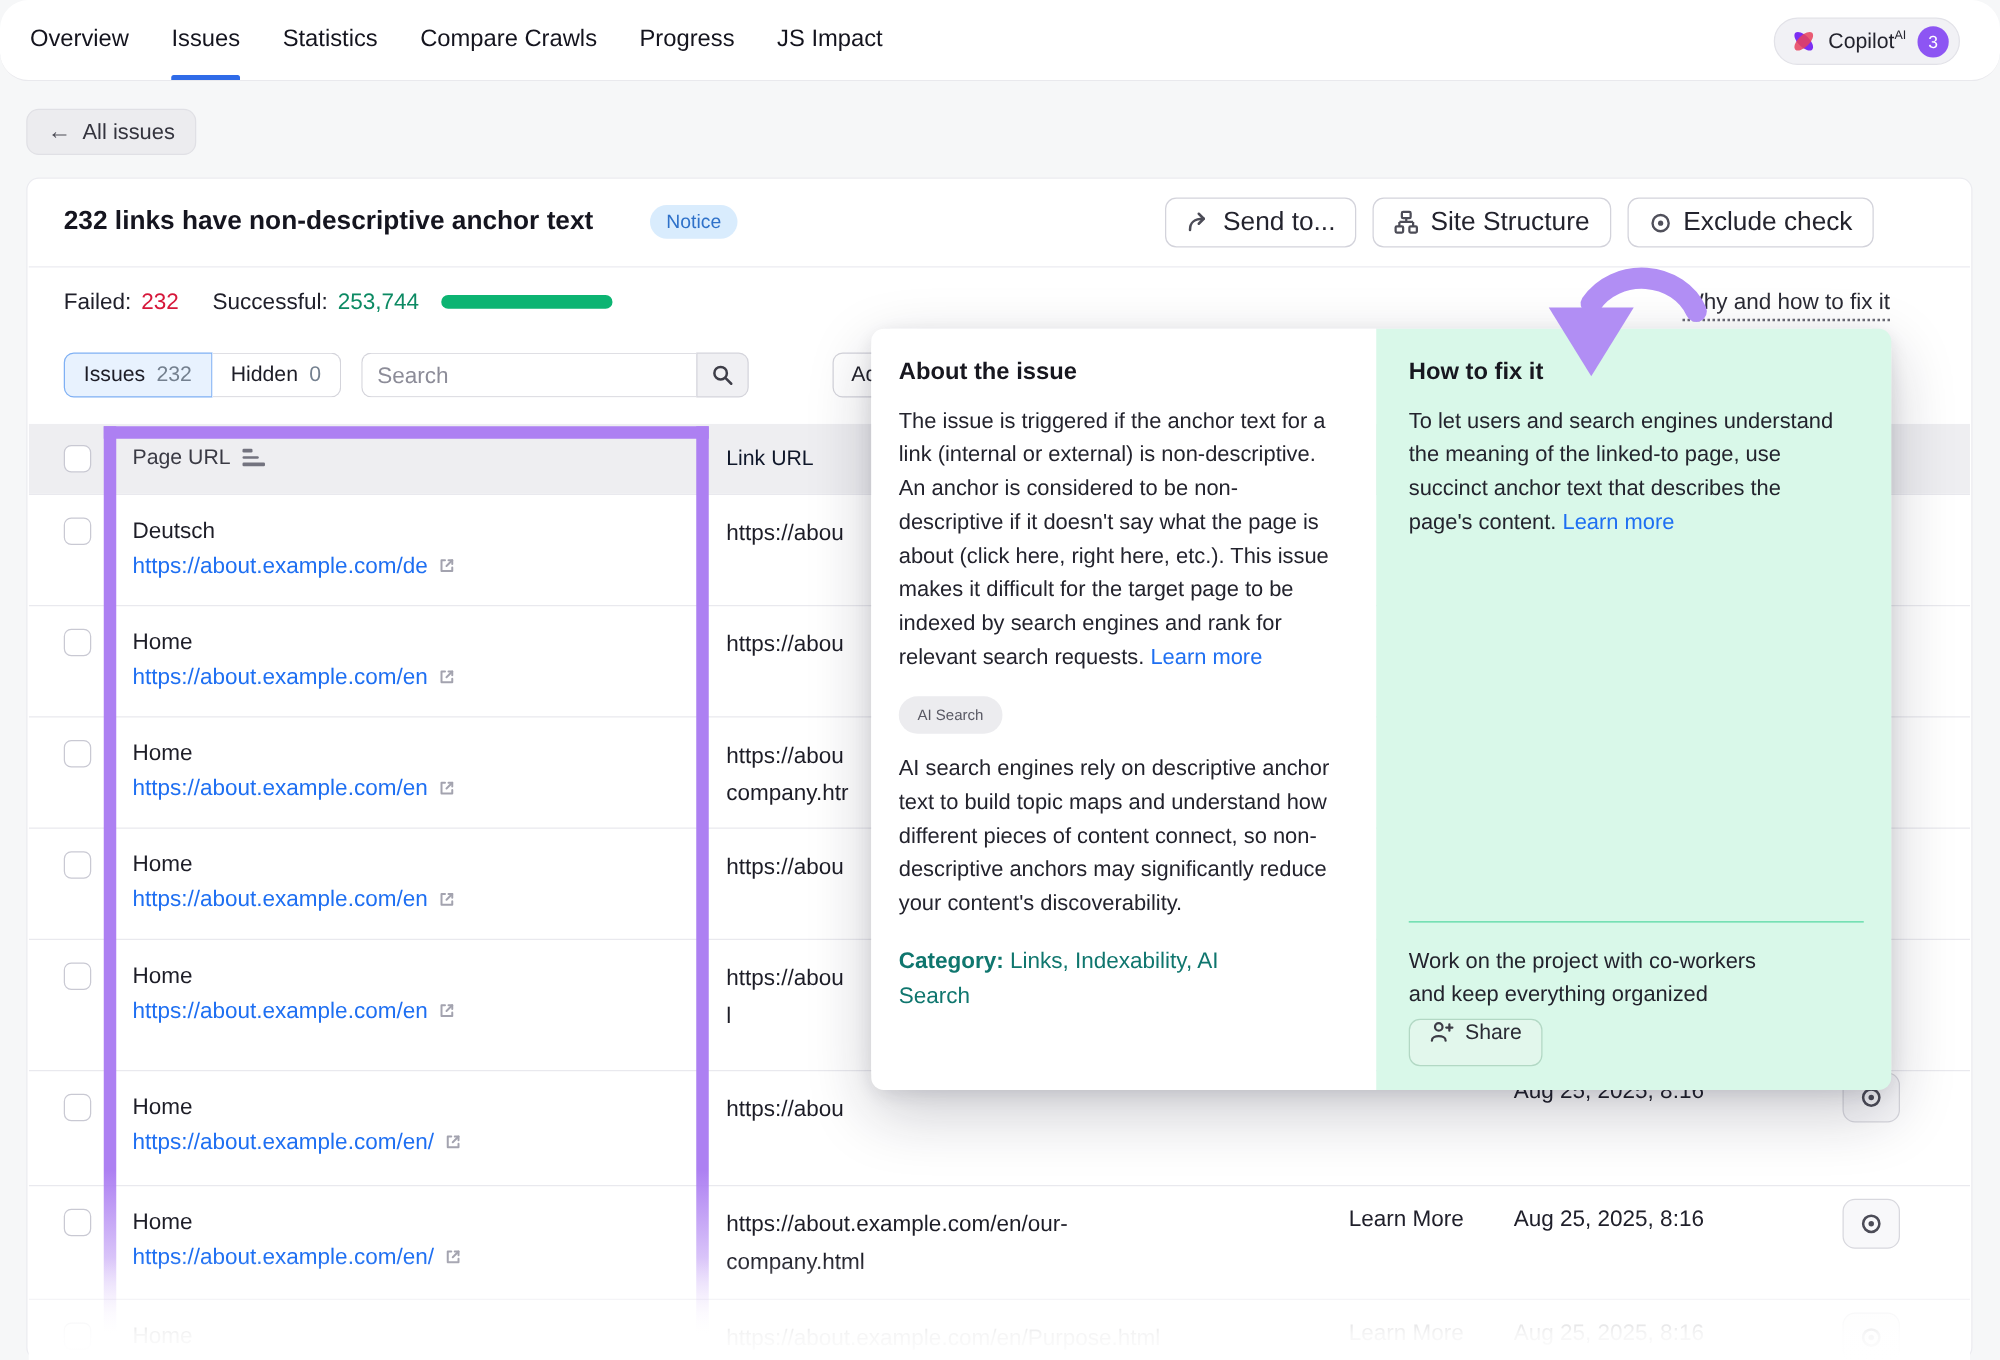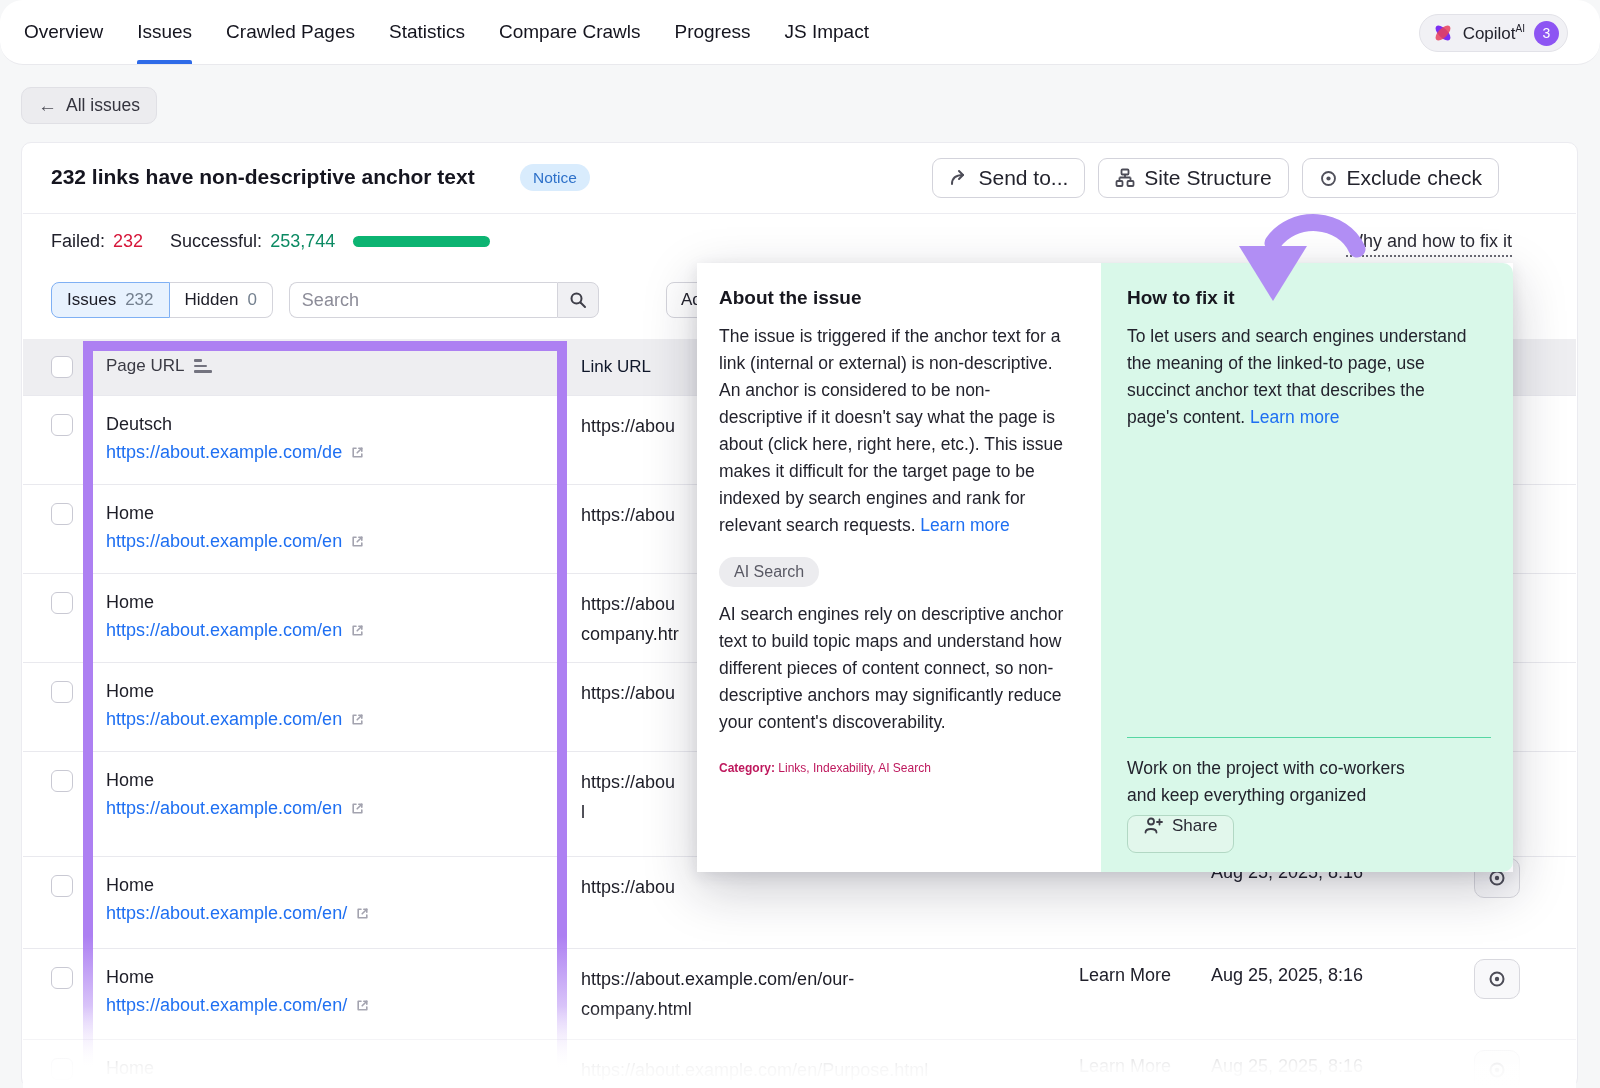--- a/index.html
+++ b/index.html
@@ -70,50 +70,49 @@
   .c-eye{position:absolute;left:1451px;top:10px;width:46px;height:40px;border:1px solid #d8d8de;border-radius:10px;background:#f8f8fa;display:flex;align-items:center;justify-content:center;cursor:pointer;}
   .r6 .c-date{top:5px;}
   .r6 .c-eye{top:1px;}
   .r8 .c-page,.r8 .c-link,.r8 .c-learn,.r8 .c-date,.r8 .c-eye,.r8 .cb{opacity:.55;}
   .hl-top{position:absolute;left:60px;top:2px;width:484px;height:10px;background:var(--accent-purple);z-index:4;}
   .hl-l,.hl-r{position:absolute;top:2px;width:10px;height:726px;background:linear-gradient(180deg,var(--accent-purple) 82%,rgba(173,128,242,0));z-index:4;}
   .hl-l{left:60px;}.hl-r{left:534px;}
   .table-fade{position:absolute;left:0;right:0;top:667px;height:82px;background:linear-gradient(to bottom,rgba(255,255,255,0),rgba(255,255,255,.92) 75%,#fff);z-index:6;pointer-events:none;}
 
   
-  .overlay{position:absolute;left:697px;top:263px;width:816px;height:609px;display:flex;border-radius:0;box-shadow:0 18px 50px rgba(25,25,46,.22),0 4px 14px rgba(25,25,46,.10);z-index:10;}
+  .overlay{position:absolute;left:697px;top:263px;width:816px;height:609px;display:flex;border-radius:16px;box-shadow:0 18px 50px rgba(25,25,46,.22),0 4px 14px rgba(25,25,46,.10);z-index:10;}
   .about{width:404px;background:#fff;border-radius:10px 0 0 10px;padding:24px 16px 0 22px;box-sizing:border-box;overflow:hidden;}
   .fix{flex:1;background:var(--panel-green);border-radius:0 10px 10px 0;position:relative;padding:24px 24px 0 26px;box-sizing:border-box;}
   .overlay h2{margin:0 0 14px;font-size:19px;font-weight:700;color:#17171f;}
   .overlay p{margin:0;font-size:17.5px;line-height:27px;color:#23232d;}
   .about p{width:354px;}
   .fix .fix-p{width:340px;}
   .ilink{color:var(--link-blue);cursor:pointer;}
-  .chip{display:inline-flex;align-items:center;height:30px;padding:0 15px;border-radius:15px;background:#ececef;color:#595964;font-size:16px;margin:18px 0 14px;}
-  .cat{margin-top:18px;font-size:12px;line-height:28px;color:#be185d;width:300px;}
+  .chip{display:inline-flex;align-items:center;height:30px;padding:0 15px;border-radius:15px;background:#ececef;color:#595964;font-size:12px;margin:18px 0 14px;}
+  .cat{margin-top:18px;font-size:18px;line-height:28px;color:#0f766e;width:300px;}
   .cat b{font-weight:700;}
   .fix-divider{position:absolute;left:26px;right:22px;top:474px;height:1px;background:var(--panel-divider-green);}
   .fix-work{position:absolute;left:26px;top:492px;width:310px;font-size:17.5px;line-height:27px;color:#23232d;}
   .share-btn{position:absolute;left:26px;top:552px;height:38px;display:inline-flex;align-items:flex-start;gap:9px;padding:0 16px;border-radius:9px;border:1px solid #b2d8c4;background:#e2f7ec;font-size:17px;color:#2a2a34;cursor:pointer;font-family:inherit;}
 
   
   .arrow{position:absolute;left:0;top:0;width:1600px;height:1088px;pointer-events:none;z-index:12;}
   .arrow path{stroke:var(--arrow-purple);}
   .arrow polygon{fill:var(--arrow-purple);}
 </style>
 </head>
 <body>
 
 <div class="page">
 
   <header class="topnav">
     <nav class="nav-items">
       <div class="nav-item">Overview</div>
       <div class="nav-item active">Issues</div>
-      <div class="nav-item">Crawled Pages</div>
       <div class="nav-item">Statistics</div>
       <div class="nav-item">Compare Crawls</div>
       <div class="nav-item">Progress</div>
       <div class="nav-item">JS Impact</div>
     </nav>
     <button class="copilot">
       <span style="display:flex;">
         <svg width="22" height="22" viewBox="0 0 22 22">
           <ellipse cx="11" cy="11" rx="9.5" ry="4.6" transform="rotate(45 11 11)" fill="#7c2ef2"></ellipse>
           <ellipse cx="11" cy="11" rx="9.5" ry="4.6" transform="rotate(-45 11 11)" fill="#e8415c" opacity="0.85"></ellipse>

